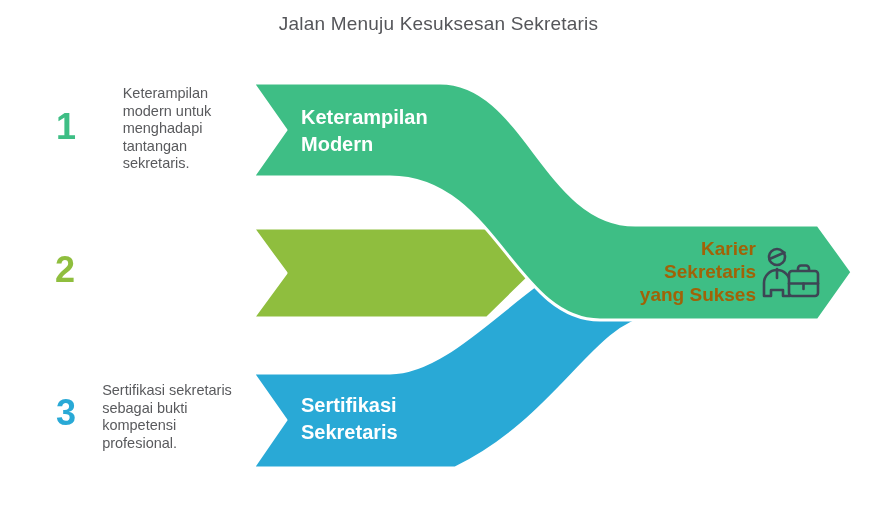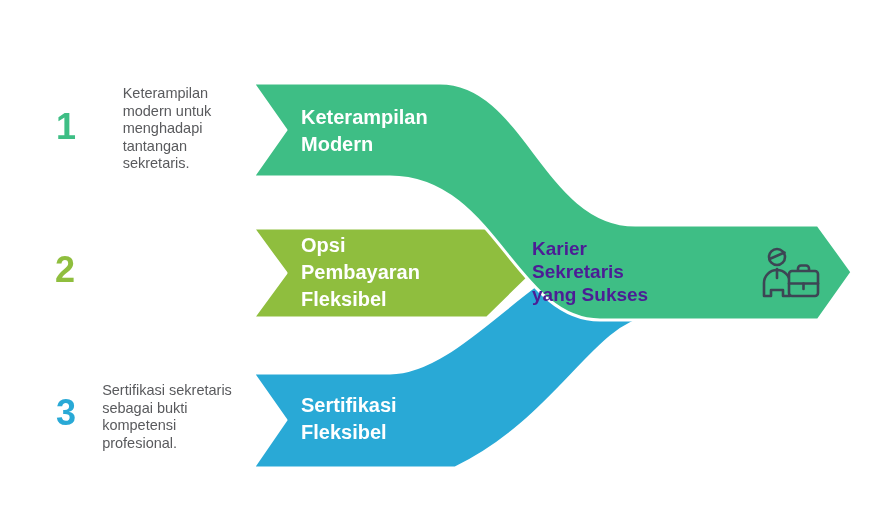--- a/index.html
+++ b/index.html
@@ -28,22 +28,22 @@
   .d2{top:237px;}
   .d3{top:382px;}
   .band-label{
     position:absolute;left:301px;color:#ffffff;font-size:20px;font-weight:bold;
     line-height:27px;white-space:pre-line;
   }
   .l1{top:104px;}
   .l2{top:232px;}
   .l3{top:392px;}
   .outcome-label{
-    position:absolute;left:532px;top:237px;width:196px;text-align:left;
-    color:#4c1d95;font-size:19px;font-weight:bold;line-height:23px;white-space:pre-line;
+    position:absolute;left:560px;top:237px;width:196px;text-align:right;
+    color:#a16207;font-size:19px;font-weight:bold;line-height:23px;white-space:pre-line;
   }
 </style>
 </head>
 <body>
 
 <div class="canvas">
 
   <svg width="877" height="512" viewBox="0 0 877 512">
 
     <path d="M253,228 L487,228 L533,273 L487,318 L253,318 L286,273 Z" fill="#8fbe3e" stroke="#ffffff" stroke-width="3" stroke-linejoin="round"></path>
@@ -57,44 +57,42 @@
       <path d="M769.5,259 L784.5,252.5"></path>
       <path d="M764,296 V283 A13,13 0 0 1 790,283 V296 H783 V290 H771 V296 Z"></path>
       <path d="M777,269 V278"></path>
       <path d="M798,271 V268.5 A3,3 0 0 1 801,265.5 H806 A3,3 0 0 1 809,268.5 V271"></path>
       <rect x="789" y="271" width="29" height="25" rx="3" fill="#3ebe85"></rect>
       <path d="M789,283.5 H818"></path>
       <path d="M803.5,283.5 V289"></path>
     </g>
   </svg>
 
+  <div class="title">Jalan Menuju Kesuksesan Sekretaris</div>
 
   <div class="num n1">1</div>
   <div class="desc-col d1">
     <div class="desc">Keterampilan
 modern untuk
 menghadapi
 tantangan
 sekretaris.</div>
   </div>
   <div class="band-label l1">Keterampilan
 Modern</div>
 
   <div class="num n2">2</div>
-  <div class="band-label l2">Opsi
-Pembayaran
-Fleksibel</div>
 
   <div class="num n3">3</div>
   <div class="desc-col d3">
     <div class="desc">Sertifikasi sekretaris
 sebagai bukti
 kompetensi
 profesional.</div>
   </div>
   <div class="band-label l3">Sertifikasi
-Fleksibel</div>
+Sekretaris</div>
 
   <div class="outcome-label">Karier
 Sekretaris
 yang Sukses</div>
 
 </div>
 
 </body></html>

